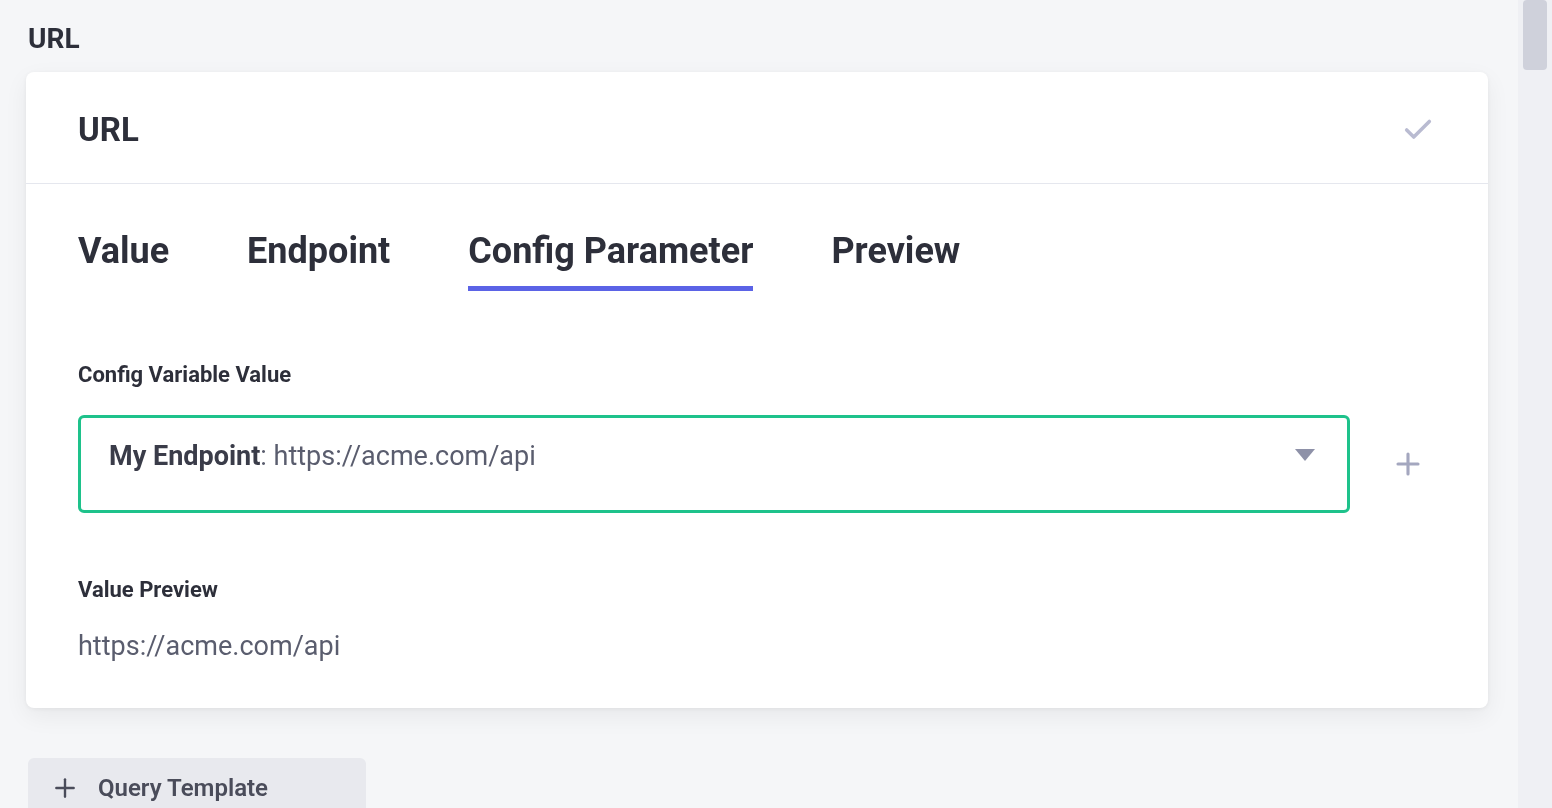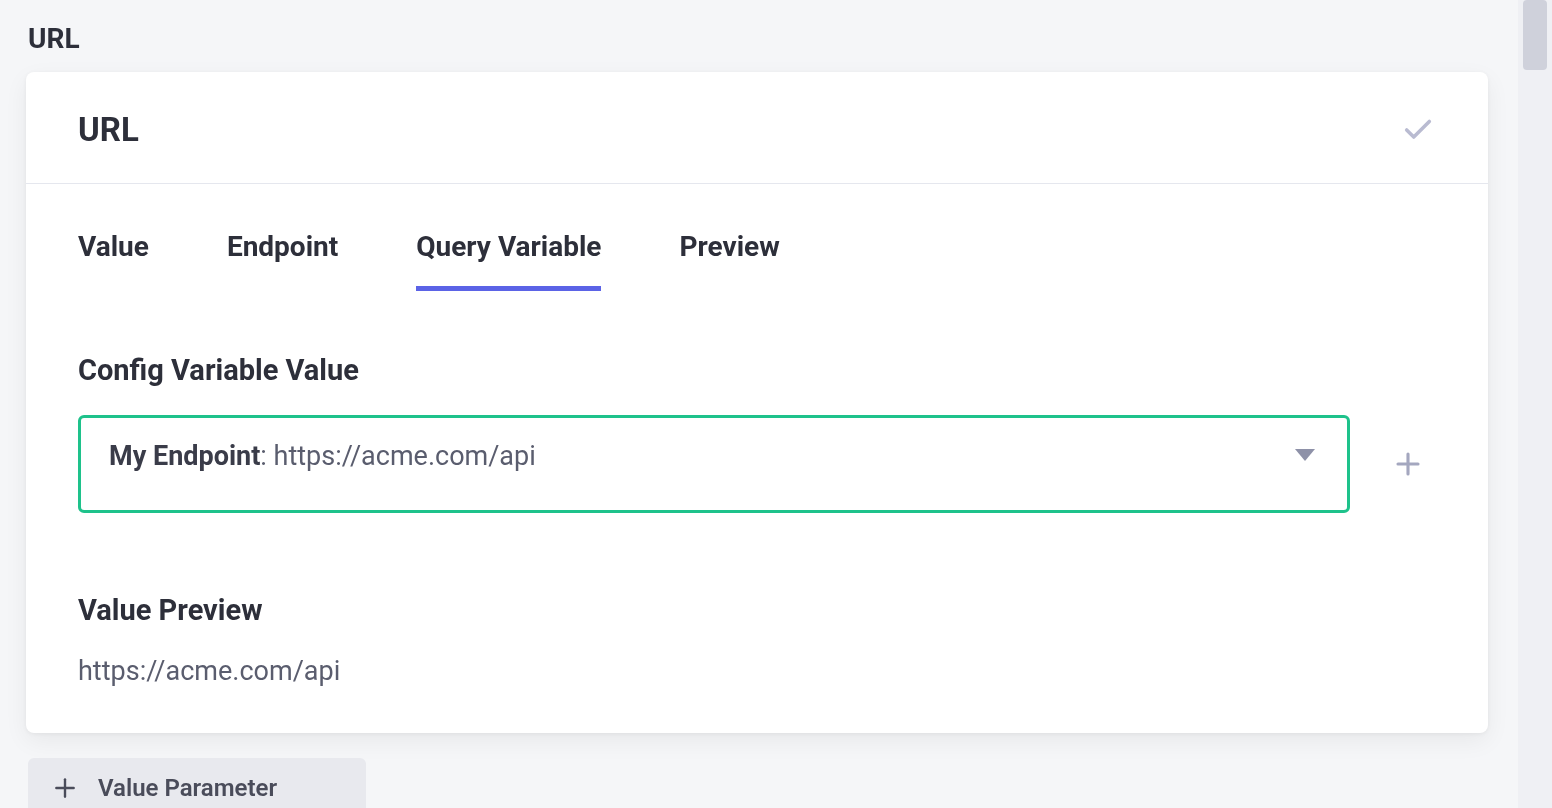--- a/index.html
+++ b/index.html
@@ -55,39 +55,39 @@
     }
     .card-body {
       padding: 46px 52px 46px 52px;
     }
     .tabs {
       display: flex;
       gap: 78px;
       margin-bottom: 84px;
     }
     .tab {
-      font-size: 28px;
+      font-size: 36px;
       font-weight: 700;
       color: #2d2f3a;
       cursor: pointer;
       position: relative;
       padding-bottom: 6px;
       text-align: right;
     }
     .tab.active::after {
       content: "";
       position: absolute;
       left: 0;
       right: 0;
       top: 56px;
       height: 5px;
       background: #5b63e6;
     }
     .field-label {
-      font-size: 29px;
+      font-size: 22px;
       font-weight: 700;
       color: #2d2f3a;
       margin-bottom: 28px;
     }
     .select-row {
       display: flex;
       align-items: center;
       gap: 40px;
     }
     .select-box {
@@ -117,21 +117,21 @@
       width: 36px;
       height: 36px;
       display: flex;
       align-items: center;
       justify-content: center;
       cursor: pointer;
       color: #a4a7bf;
       margin-right: 10px;
     }
     .preview-section {
-      margin-top: 80px;
+      margin-top: 64px;
     }
     .preview-value {
       font-size: 27px;
       color: #5a5d6e;
       margin-top: 26px;
     }
     .query-param-btn {
       position: absolute;
       left: 28px;
       top: 758px;
@@ -186,21 +186,21 @@
       <svg width="34" height="34" viewBox="0 0 24 24" fill="none" stroke="currentColor" stroke-width="2.5" stroke-linecap="round" stroke-linejoin="round">
         <polyline points="20 6 9 17 4 12"></polyline>
       </svg>
     </div>
   </div>
 
   <div class="card-body">
     <div class="tabs">
       <div class="tab">Value</div>
       <div class="tab">Endpoint</div>
-      <div class="tab active">Query Variable</div>
+      <div class="tab active">Config Parameter</div>
       <div class="tab">Preview</div>
     </div>
 
     <div class="field-label">Config Variable Value</div>
 
     <div class="select-row">
       <div class="select-box">
         <div class="select-text">
           <span class="bold">My Endpoint</span><span>: </span><span>https://acme.com/api</span>
         </div>
@@ -221,14 +221,14 @@
       <div class="preview-value">https://acme.com/api</div>
     </div>
   </div>
 </div>
 
 <div class="query-param-btn">
   <svg width="26" height="26" viewBox="0 0 24 24" fill="none" stroke="#4a4c5a" stroke-width="2.2" stroke-linecap="round">
     <line x1="12" y1="4" x2="12" y2="20"></line>
     <line x1="4" y1="12" x2="20" y2="12"></line>
   </svg>
-  <span class="qp-label">Value Parameter</span>
+  <span class="qp-label">Query Template</span>
 </div>
 
 </body></html>

